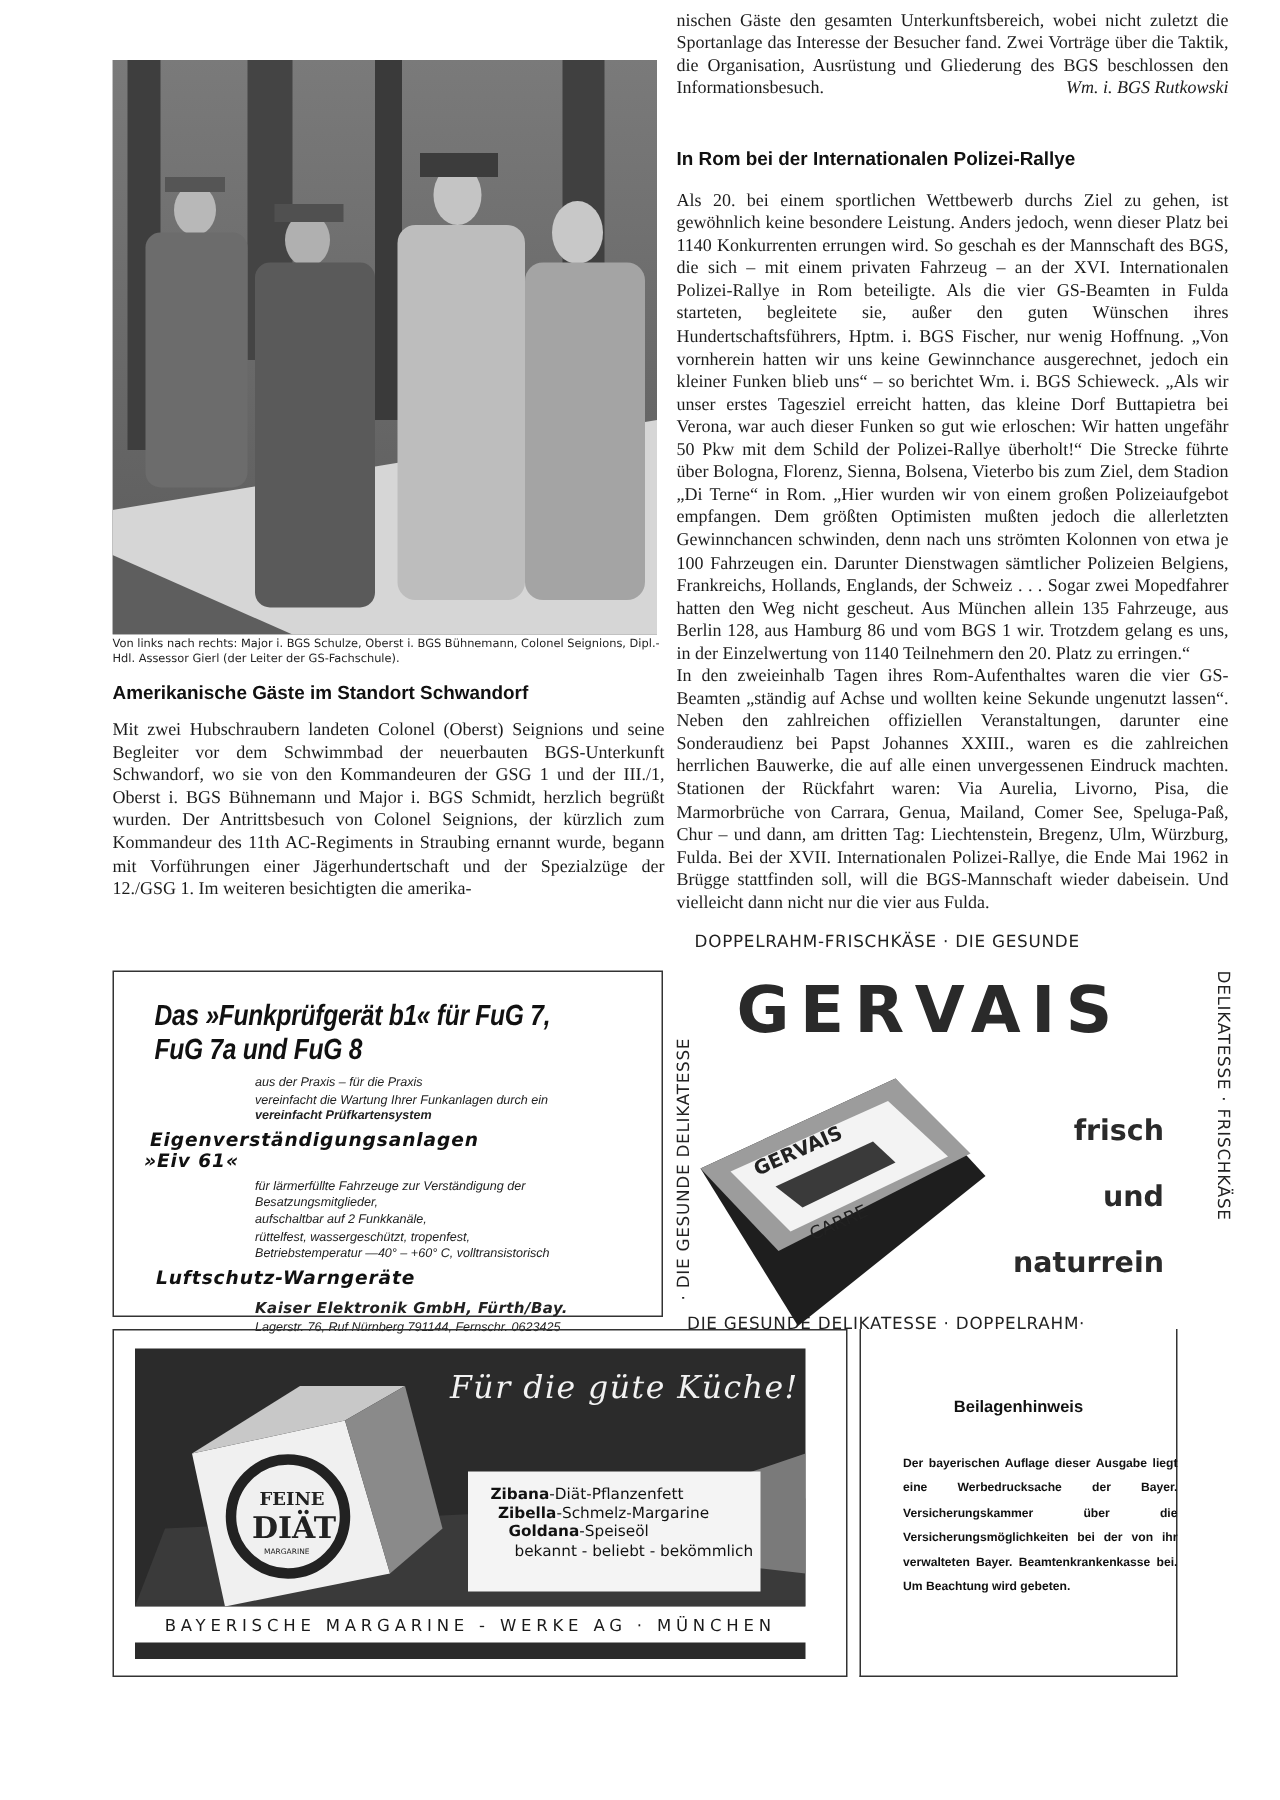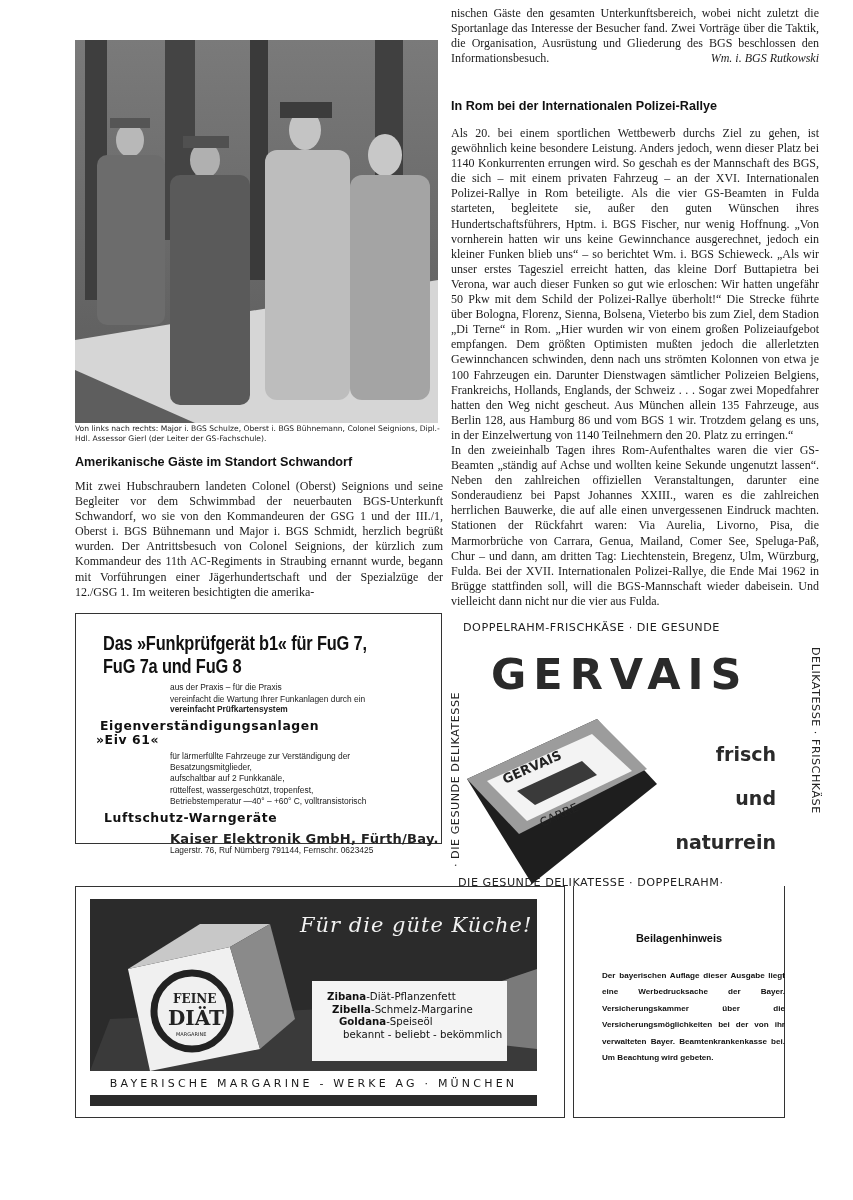--- a/index.html
+++ b/index.html
@@ -21,22 +21,22 @@
       font-size: 12.6px; color: #111; white-space: nowrap;
     }
     .body-text {
       position: absolute; font-size: 12px; line-height: 15.1px; text-align: justify; color: #1c1c1c;
     }
     .body-text p { margin: 0; }
     .sign { font-style: italic; float: right; }
 
     
     .ad-kaiser {
-      position: absolute; left: 75px; top: 613px; width: 367px; height: 231px;
-      border: 1.2px solid #333; border-bottom-width: 1.2px;
+      position: absolute; left: 75px; top: 647px; width: 367px; height: 231px;
+      border: 1.2px solid #333; border-bottom-width: 1.2px; font-style: italic;
     }
     .k-title {
       position: absolute; left: 27px; top: 18px; font-family: "Liberation Sans", sans-serif;
       font-weight: bold; font-size: 19.5px; line-height: 23px; letter-spacing: -0.2px;
       transform: scaleX(0.84); transform-origin: left; width: 400px; color: #111;
     }
     .k-small {
       position: absolute; font-family: "Liberation Sans", sans-serif; font-size: 8.4px; line-height: 10px; color: #222;
     }
     .k-sub {
@@ -180,21 +180,21 @@
   <div class="k-sub" style="left:24px; top:104px;">Eigenverständigungsanlagen</div>
   <div class="k-sub" style="left:20px; top:118px;">»Eiv 61«</div>
   <div class="k-small" style="left:94px; top:137px; line-height:11.2px;">
     <div>für lärmerfüllte Fahrzeuge zur Verständigung der</div>
     <div>Besatzungsmitglieder,</div>
     <div>aufschaltbar auf 2 Funkkanäle,</div>
     <div>rüttelfest, wassergeschützt, tropenfest,</div>
     <div>Betriebstemperatur —40° – +60° C, volltransistorisch</div>
   </div>
   <div class="k-sub" style="left:28px; top:196px;">Luftschutz-Warngeräte</div>
-  <div class="k-small" style="left:94px; top:220px; font-weight:bold; font-family:'DejaVu Sans',sans-serif; font-size:13px; letter-spacing:0.3px;">Kaiser Elektronik GmbH, Fürth/Bay.</div>
+  <div class="k-small" style="left:94px; top:220px; font-weight:bold; font-family:'DejaVu Sans',sans-serif; font-size:10px; letter-spacing:0.3px;">Kaiser Elektronik GmbH, Fürth/Bay.</div>
   <div class="k-small" style="left:94px; top:231px;">Lagerstr. 76, Ruf Nürnberg 791144, Fernschr. 0623425</div>
 </div>
 
 <div class="ad-gervais">
   <div class="g-top">DOPPELRAHM-FRISCHKÄSE · DIE GESUNDE</div>
   <div class="g-left">· DIE GESUNDE DELIKATESSE</div>
   <div class="g-right">DELIKATESSE · FRISCHKÄSE</div>
   <div class="g-bottom">DIE GESUNDE DELIKATESSE · DOPPELRAHM·</div>
   <div class="g-brand">GERVAIS</div>
 

